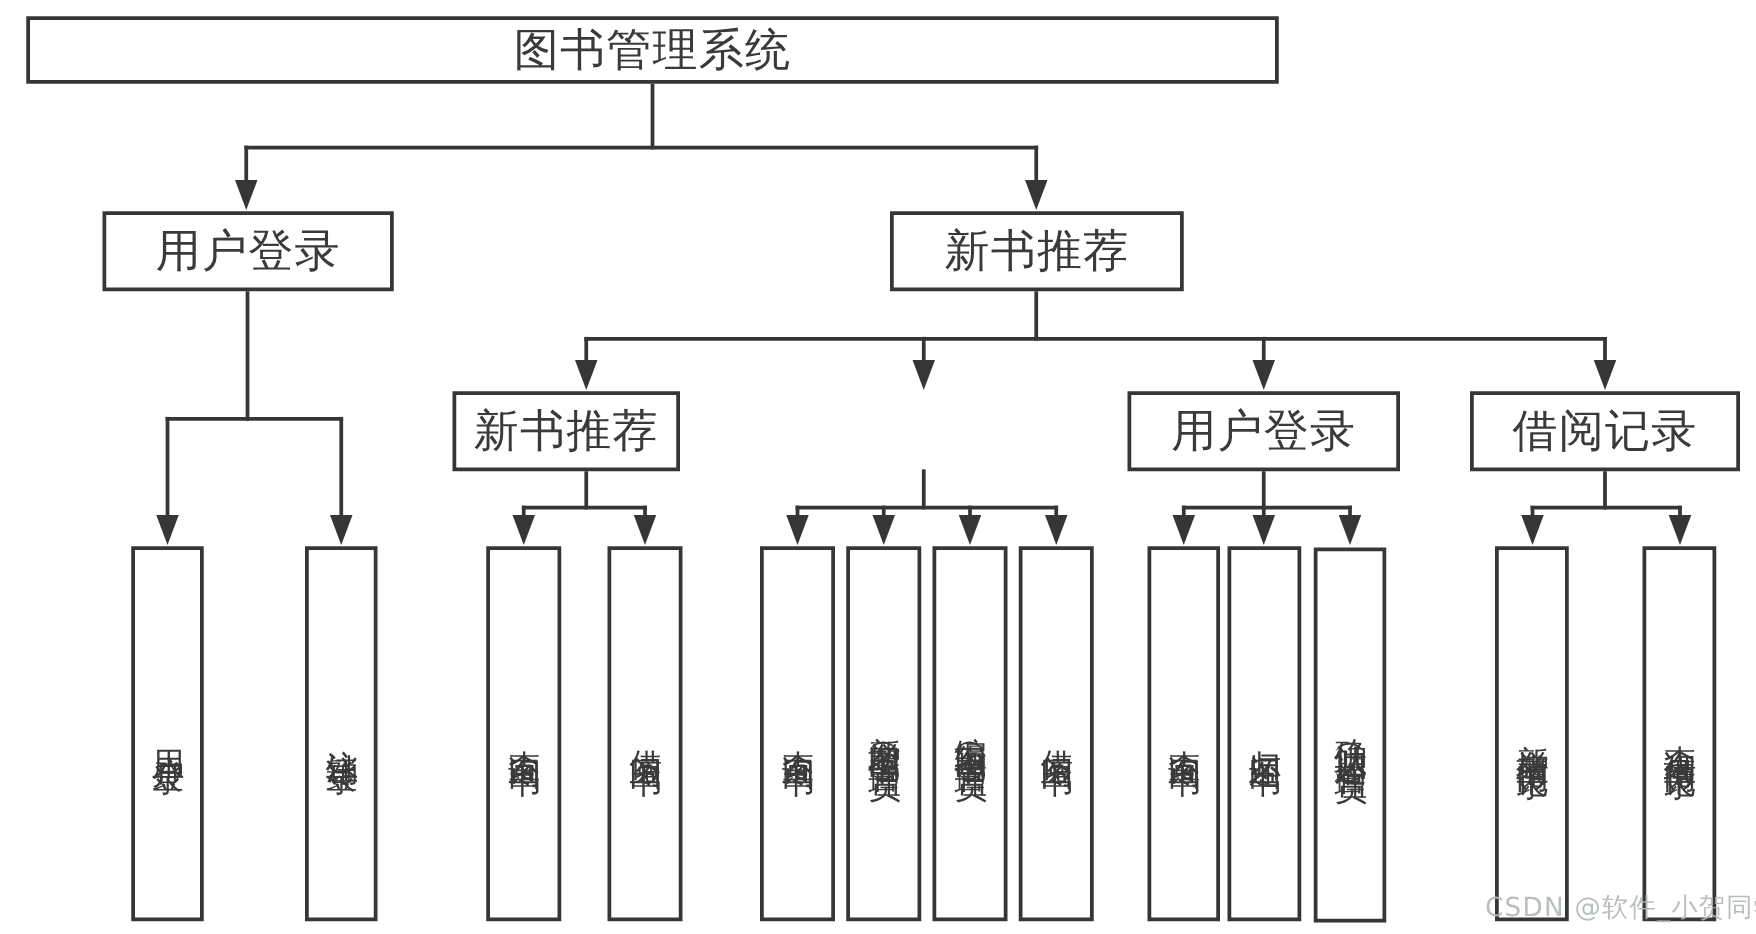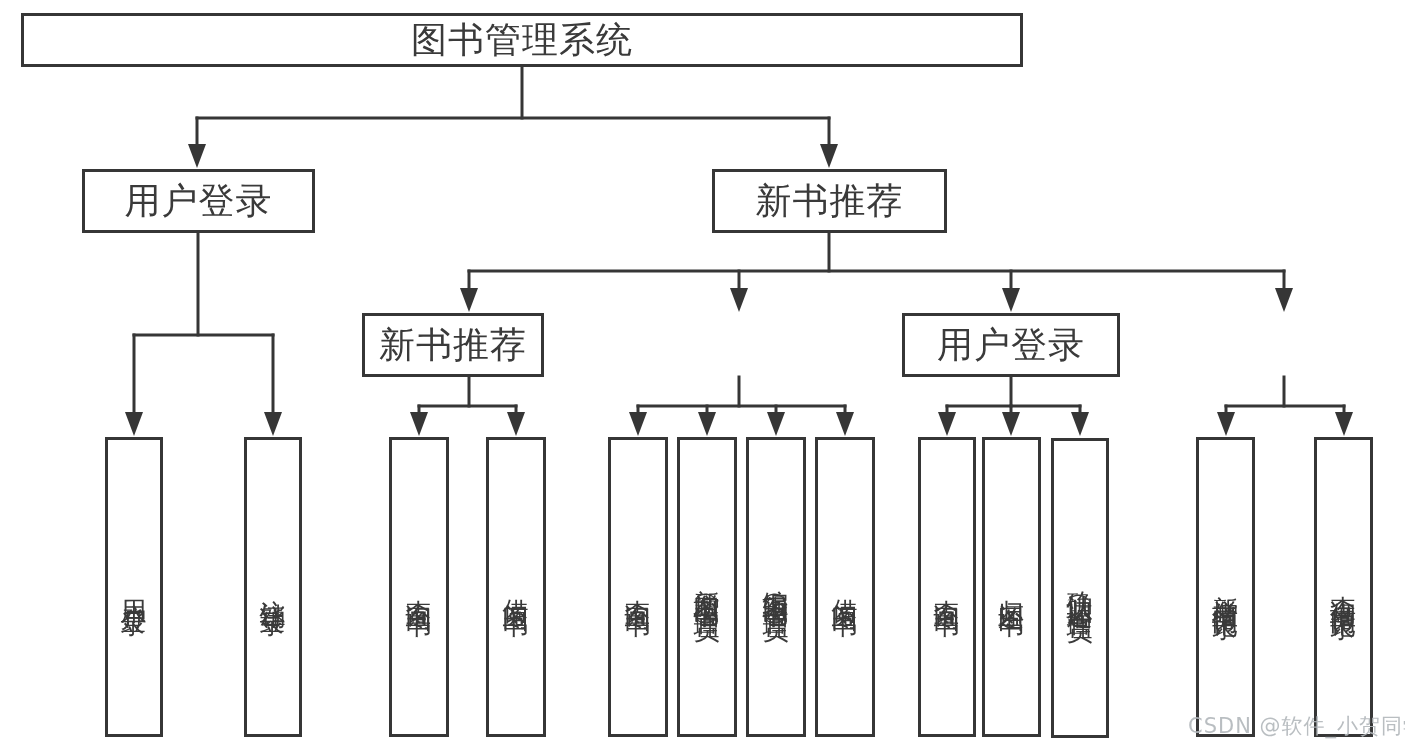--- a/index.html
+++ b/index.html
@@ -155,20 +155,23 @@
   <div class="hbox" style="left:712px;top:169px;width:235px;height:64px">
     <span>新书推荐</span>
   </div>
 
   <div class="hbox" style="left:362px;top:313px;width:182px;height:64px">
     <span>新书推荐</span>
   </div>
   <div class="hbox" style="left:902px;top:313px;width:218px;height:64px">
     <span>用户登录</span>
   </div>
+  <div class="hbox" style="left:1176px;top:313px;width:216px;height:64px">
+    <span>借阅记录</span>
+  </div>
 
   <div class="vbox" style="left:105px;top:437px;width:58px;height:300px">
     <span class="vtext">用户登录</span>
   </div>
   <div class="vbox" style="left:244px;top:437px;width:58px;height:300px">
     <span class="vtext">注销登录</span>
   </div>
 
   <div class="vbox" style="left:389px;top:437px;width:60px;height:300px">
     <span class="vtext">查询图书</span>

